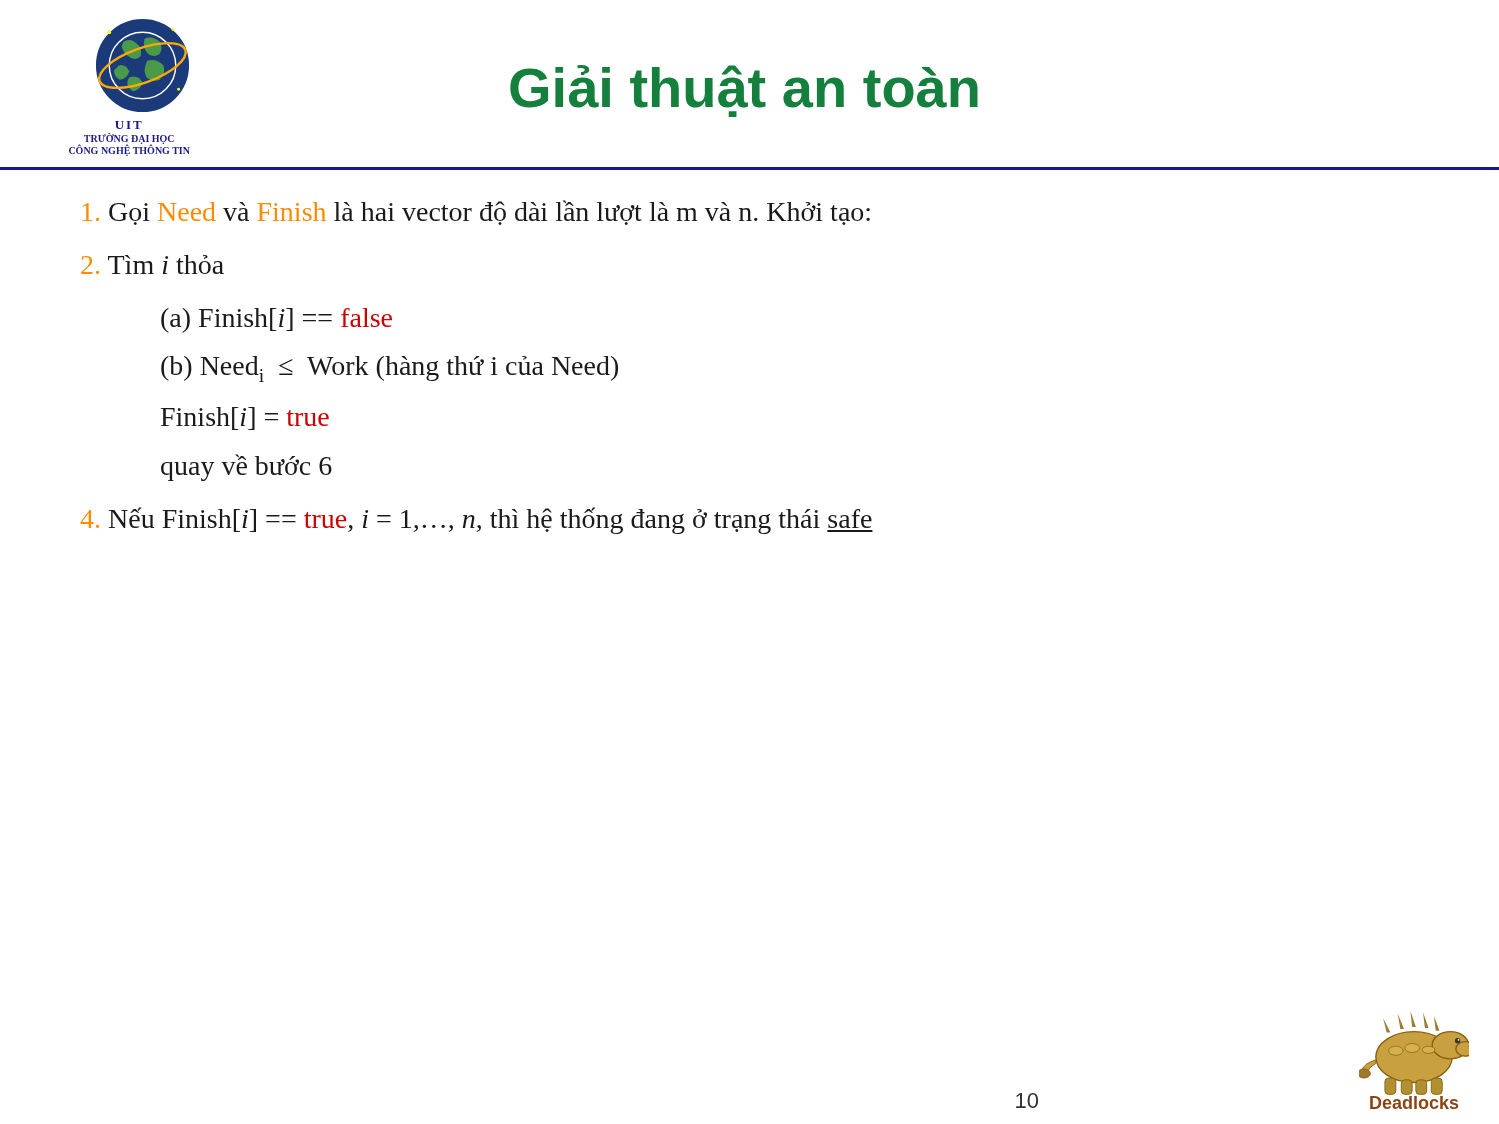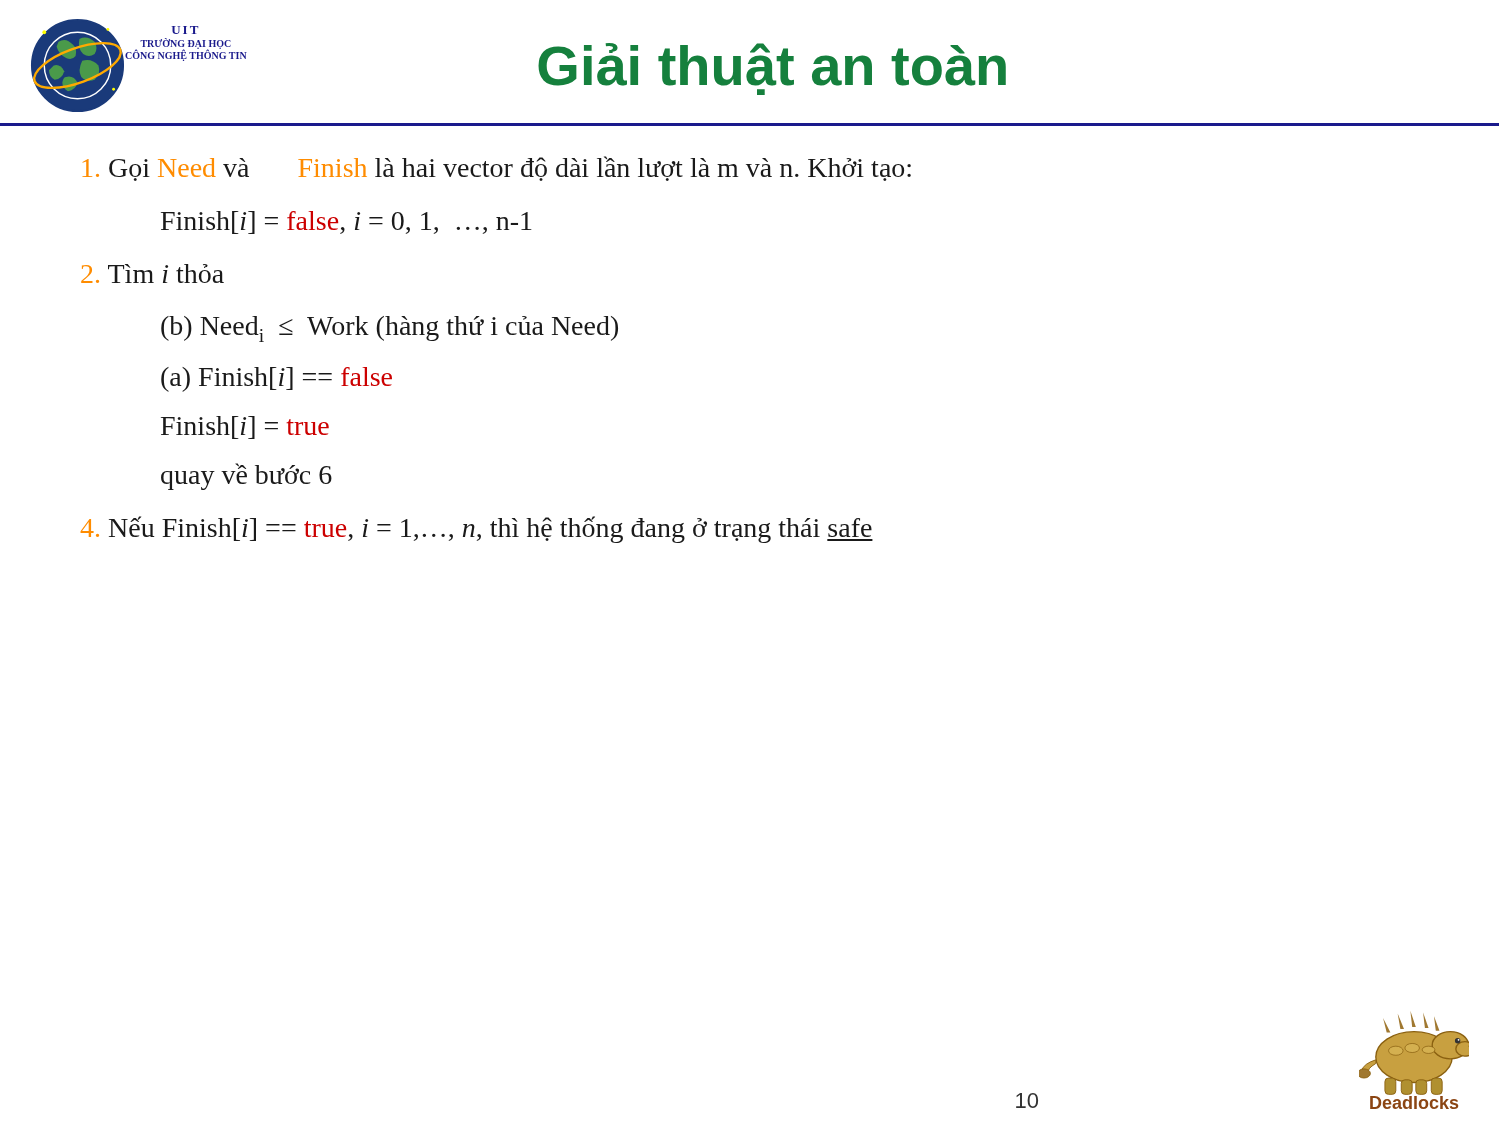--- a/index.html
+++ b/index.html
@@ -26,22 +26,22 @@
       display: flex;
       align-items: center;
       padding: 18px 40px 0 30px;
       border-bottom: 3px solid #1a1a8c;
       padding-bottom: 10px;
       margin-bottom: 0;
     }
 
     .logo-area {
       display: flex;
-      flex-direction: row;
-      align-items: flex-start;
+      flex-direction: column;
+      align-items: flex-end;
       min-width: 160px;
     }
 
     .logo-svg {
       width: 95px;
       height: 95px;
     }
 
     .logo-text {
       margin-top: 4px;
@@ -89,21 +89,20 @@
       color: #ff8c00;
       font-weight: normal;
     }
 
     .highlight-work {
       color: #ff8c00;
     }
 
     .highlight-finish {
       color: #ff8c00;
-      margin-left: 41px;
     }
 
     .highlight-false {
       color: #cc0000;
     }
 
     .highlight-true {
       color: #cc0000;
     }
 
@@ -209,35 +208,32 @@
     <div class="header-title">Giải thuật an toàn</div>
   </div>
 
   <div class="content">
 
     <div class="step">
       <span class="step-number">1.</span>
       Gọi <span class="highlight-work">Need</span> và <span class="highlight-finish">Finish</span> là hai vector độ dài lần lượt là m và n. Khởi tạo:
     </div>
     <div class="indent1">
-      <div class="step-line">
-        Finish[<span class="italic">i</span>] = <span class="highlight-false">false</span>, <span class="italic">i</span> = 0, 1, &nbsp;…, n-1
-      </div>
     </div>
 
     <div class="step" style="margin-top:8px;">
       <span class="step-number">2.</span>
       Tìm <span class="italic">i</span> thỏa
     </div>
     <div class="indent1">
       <div class="step-line">
+        (a) Finish[<span class="italic">i</span>] == <span class="highlight-false">false</span>
+      </div>
+      <div class="step-line">
         (b) Need<sub>i</sub> &nbsp;≤&nbsp; Work (hàng thứ i của Need)
-      </div>
-      <div class="step-line">
-        (a) Finish[<span class="italic">i</span>] == <span class="highlight-false">false</span>
       </div>
     </div>
 
     <div class="indent1">
       <div class="step-line">
         Finish[<span class="italic">i</span>] = <span class="highlight-true">true</span>
       </div>
       <div class="step-line">
         quay về bước 6
       </div>

